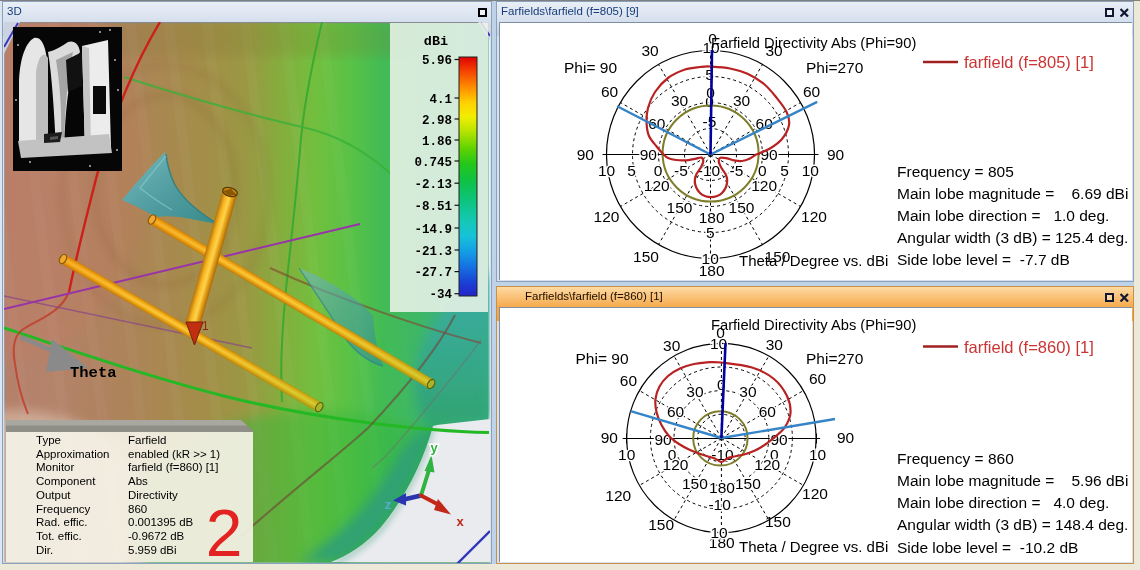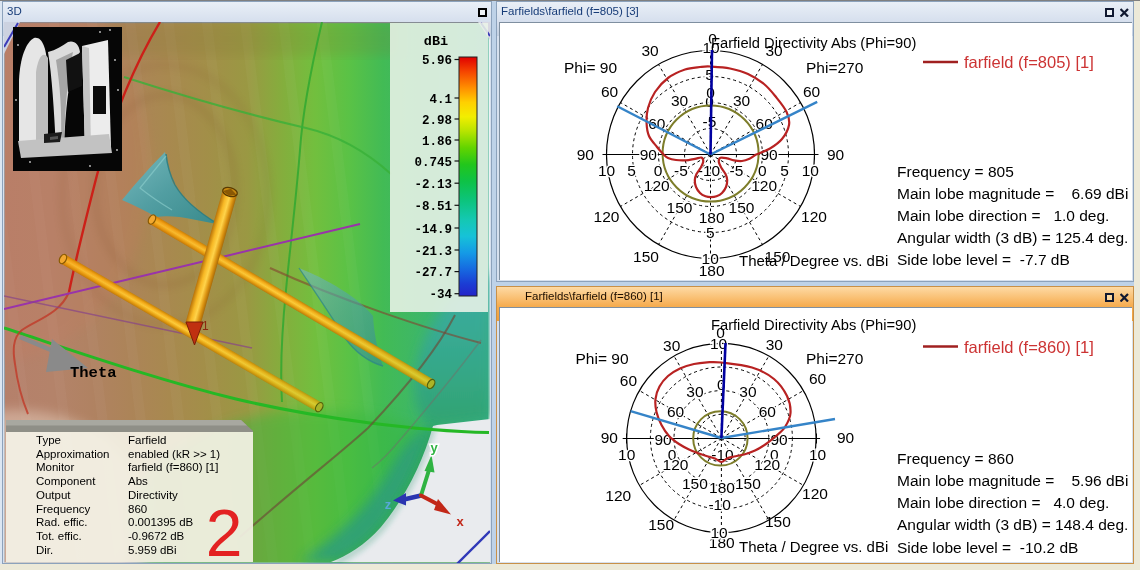--- a/index.html
+++ b/index.html
@@ -242,21 +242,21 @@
 <path d="M424.5,471 L431.5,455 L434.5,472.5 Z" fill="#2fb342"></path>
 <line x1="421" y1="495.5" x2="441" y2="506" stroke="#c22718" stroke-width="4"></line>
 <path d="M438,499 L451,514.5 L434,510 Z" fill="#c22718"></path>
 </g>
 <text x="388" y="509" font-family="Liberation Sans, sans-serif" font-size="13" fill="#58a8d8" text-anchor="middle" font-weight="bold">z</text>
 <text x="434" y="452" font-family="Liberation Sans, sans-serif" font-size="13" fill="#2fb342" text-anchor="middle" font-weight="bold" stroke="#fff" stroke-width="3" paint-order="stroke">y</text>
 <text x="460" y="526" font-family="Liberation Sans, sans-serif" font-size="13" fill="#c22718" text-anchor="middle" font-weight="bold">x</text>
 </svg>
 
 <div class="panel" style="left:496px;top:1px;width:638px;height:281px;">
-  <div class="tbar">Farfields\farfield (f=805) [3]</div>
+  <div class="tbar">Farfields\farfield (f=805) [9]</div>
   <div class="btn" style="right:19px;top:6px;border:2px solid #101830;background:#eef2f6"></div>
   <svg class="btn" style="right:4px;top:6px" width="9" height="9">
       <path d="M0.5,1 L8,8.5 M8,1 L0.5,8.5" stroke="#101830" stroke-width="2.2"></path>
     </svg>
   <div class="content" style="left:2px;top:20px;width:633px;height:258px;"></div>
 </div>
 <svg style="position:absolute;left:499px;top:22px" width="632" height="256" viewBox="499 22 632 256">
 <circle cx="710.5" cy="154.5" r="26.0" fill="none" stroke="#000" stroke-width="1" stroke-dasharray="3,3"></circle>
 <circle cx="710.5" cy="154.5" r="52.0" fill="none" stroke="#000" stroke-width="1" stroke-dasharray="3,3"></circle>
 <circle cx="710.5" cy="154.5" r="78.0" fill="none" stroke="#000" stroke-width="1" stroke-dasharray="3,3"></circle>

